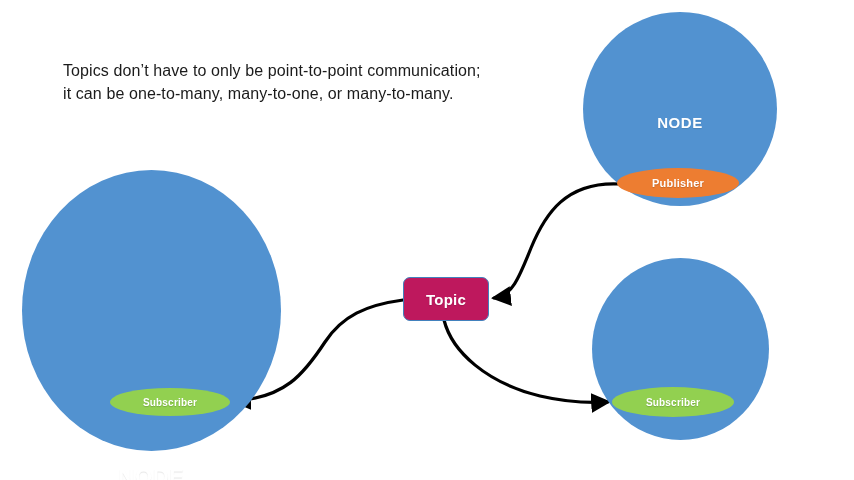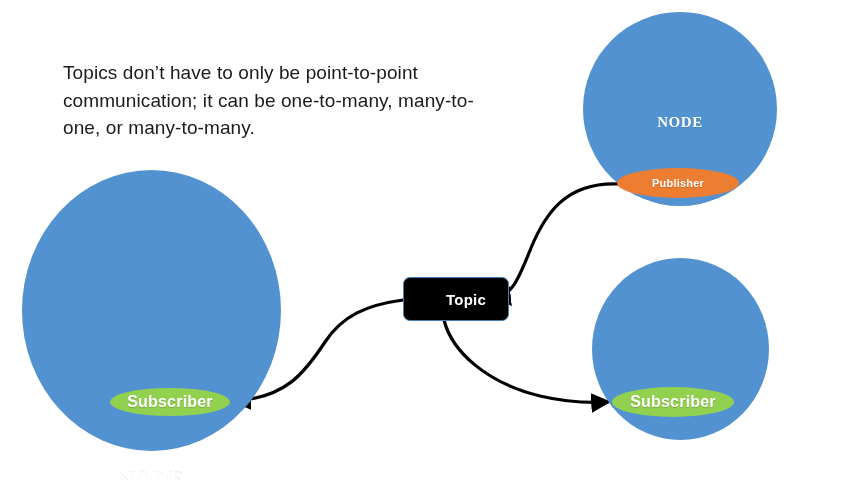--- a/index.html
+++ b/index.html
@@ -24,31 +24,30 @@
     width: 854px;
     height: 480px;
     pointer-events: none;
   }
 
   .caption {
     position: absolute;
     left: 63px;
     top: 59px;
     width: 420px;
-    font-size: 19px;
+    font-size: 16px;
     line-height: 1.45;
     color: #1b1b1b;
     letter-spacing: 0.1px;
   }
 
   .node {
     position: absolute;
     border-radius: 50%;
     background: #5292d0;
-    font-family: Liberation Serif, serif;
   }
   .node-label {
     position: absolute;
     left: 0;
     width: 100%;
     text-align: center;
     color: #ffffff;
     font-weight: bold;
     letter-spacing: 0.6px;
     text-shadow: 0 1px 1px rgba(0,0,0,0.10);
@@ -84,21 +83,21 @@
   }
 
   .ellipse {
     position: absolute;
     border-radius: 50%;
     display: flex;
     align-items: center;
     justify-content: center;
     color: #ffffff;
     font-weight: bold;
-    font-size: 16px;
+    font-size: 10px;
     letter-spacing: 0.2px;
     text-shadow: 0 1px 1px rgba(0,0,0,0.18);
   }
 
   .sub-left {
     left: 110px;
     top: 388px;
     width: 120px;
     height: 28px;
     background: #92d050;
@@ -154,32 +153,31 @@
     border-top: 15px solid #808080;
     transform: skewX(-6deg);
   }
 
   .topic-box {
     position: absolute;
     left: 403px;
     top: 277px;
     width: 84px;
     height: 42px;
-    background: #000000;
+    background: #be185d;
     border: 1px solid #4281bd;
     border-radius: 7px;
     display: flex;
     align-items: center;
     justify-content: center;
     color: #ffffff;
     font-weight: bold;
     font-size: 15px;
     letter-spacing: 0.2px;
     text-shadow: 0 1px 1px rgba(0,0,0,0.15);
-    padding-left: 20px;
   }
 </style>
 </head>
 <body>
 
 <div id="stage">
 
   <svg id="edges" viewBox="0 0 854 480" width="854" height="480" xmlns="http://www.w3.org/2000/svg">
     <defs>
       <marker id="arrow" viewBox="0 0 10 10" refX="8.5" refY="5" markerWidth="6.2" markerHeight="6.2" orient="auto-start-reverse">

